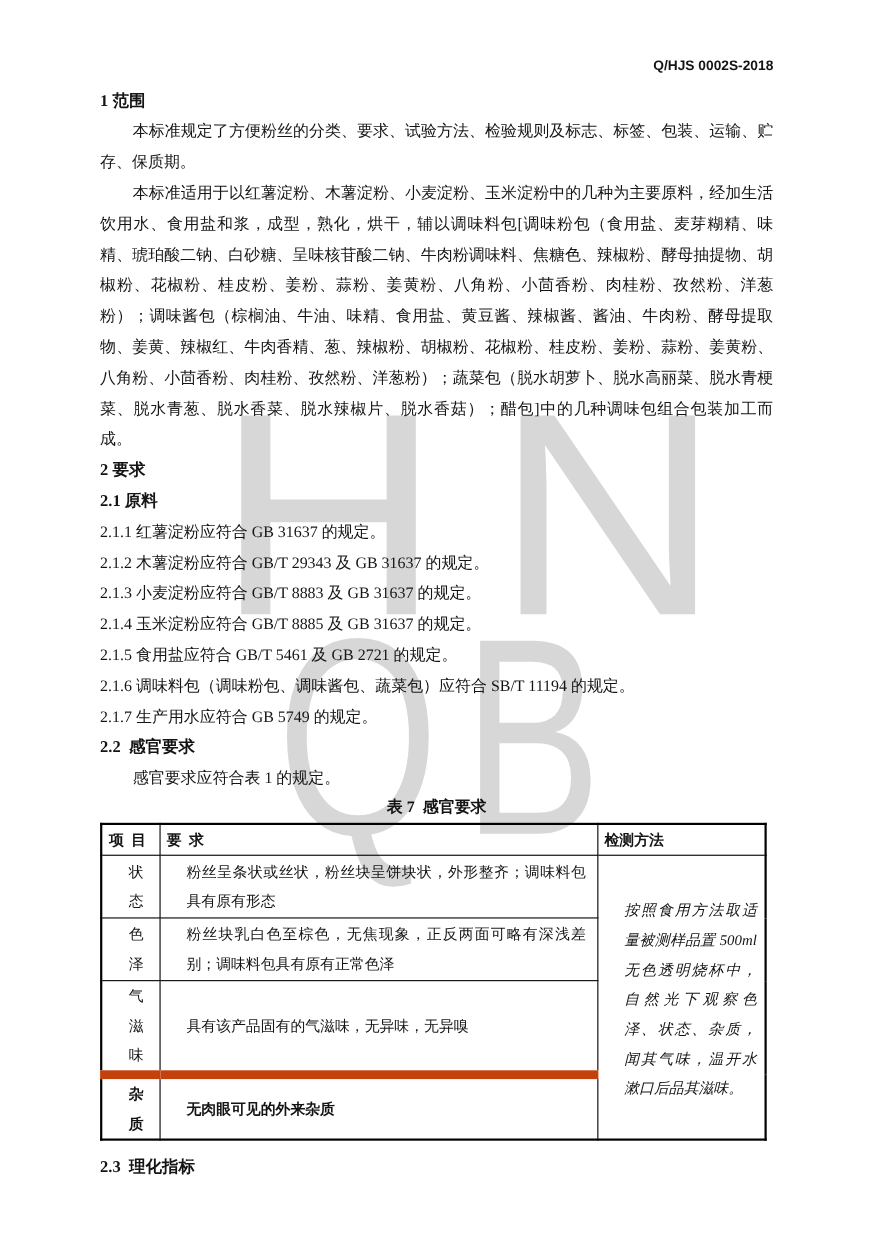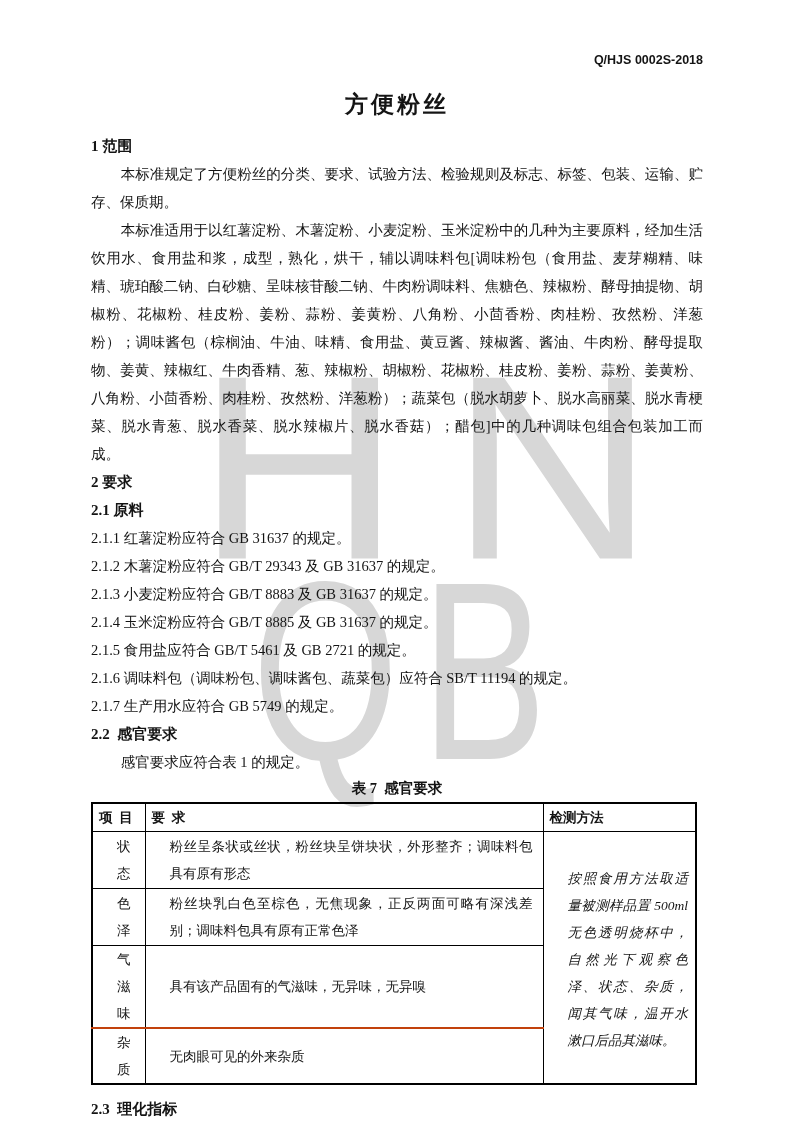--- a/index.html
+++ b/index.html
@@ -97,39 +97,38 @@
   td.c-req   { padding: 1px 10px 1px 7px; text-align: justify; }
   td.c-method {
     vertical-align: top;
     text-align: justify;
     padding: 4px 7px 0 7px;
     font-style: italic;
   }
   tr.r-tall  { height: 57px; }
   tr.r-short { height: 27px; }
   tr.r-last  { height: 29px; }
-  tr.r-last td { border-top: 2px solid #c2410c; }
+  tr.r-last td { border-top: 8px solid #c2410c; font-weight: bold; }
   td.c-method { border-top: 1px solid #000 !important; }
   .after-table { margin-top: 10px; }
 </style>
 </head>
 <body>
 
 <div class="page">
 
   <div class="watermark">
     <div class="wm-line wm-hn">HN</div>
     <div class="wm-line wm-qb">QB</div>
   </div>
 
   <div class="content">
 
     <div class="doc-number">Q/HJS 0002S-2018</div>
 
-    <h1 class="title">方便粉丝</h1>
 
     <h2 class="sec-h first">1 范围</h2>
 
     <p class="para">本标准规定了方便粉丝的分类、要求、试验方法、检验规则及标志、标签、包装、运输、贮存、保质期。</p>
 
     <p class="para">本标准适用于以红薯淀粉、木薯淀粉、小麦淀粉、玉米淀粉中的几种为主要原料，经加生活饮用水、食用盐和浆，成型，熟化，烘干，辅以调味料包[调味粉包（食用盐、麦芽糊精、味精、琥珀酸二钠、白砂糖、呈味核苷酸二钠、牛肉粉调味料、焦糖色、辣椒粉、酵母抽提物、胡椒粉、花椒粉、桂皮粉、姜粉、蒜粉、姜黄粉、八角粉、小茴香粉、肉桂粉、孜然粉、洋葱粉）；调味酱包（棕榈油、牛油、味精、食用盐、黄豆酱、辣椒酱、酱油、牛肉粉、酵母提取物、姜黄、辣椒红、牛肉香精、葱、辣椒粉、胡椒粉、花椒粉、桂皮粉、姜粉、蒜粉、姜黄粉、八角粉、小茴香粉、肉桂粉、孜然粉、洋葱粉）；蔬菜包（脱水胡萝卜、脱水高丽菜、脱水青梗菜、脱水青葱、脱水香菜、脱水辣椒片、脱水香菇）；醋包]中的几种调味包组合包装加工而成。</p>
 
     <h2 class="sec-h">2 要求</h2>
 
     <h3 class="sec-h">2.1 原料</h3>

